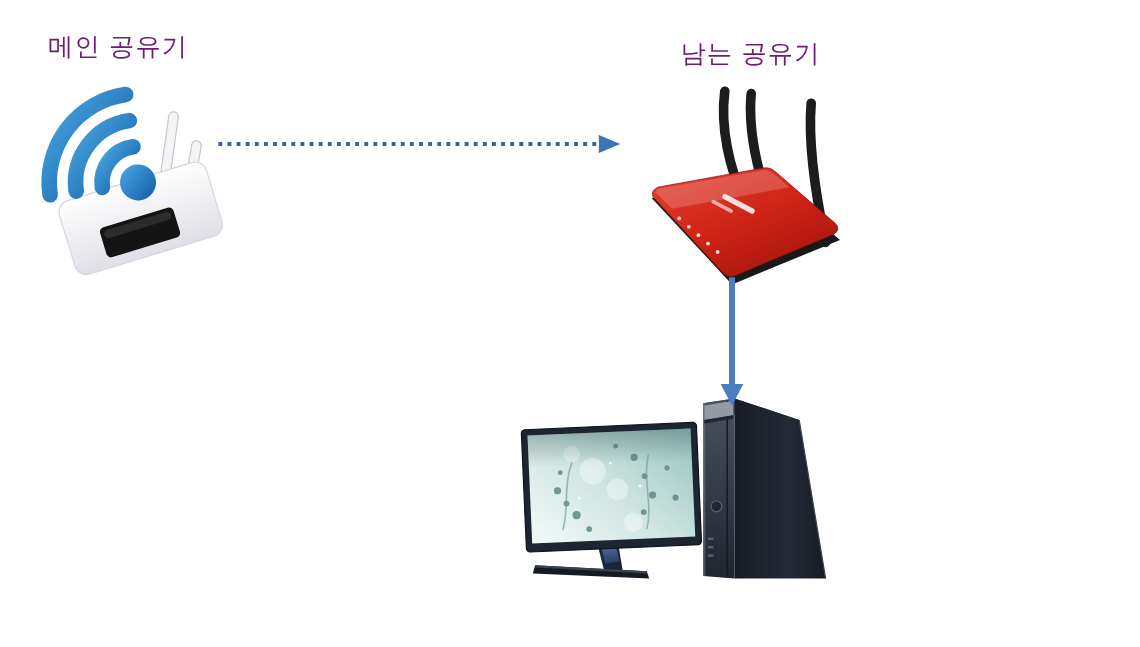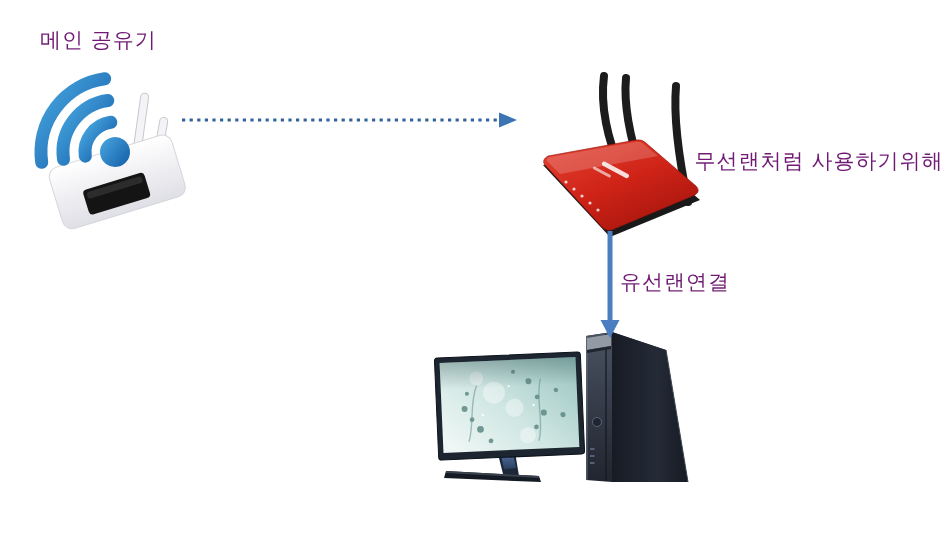--- a/index.html
+++ b/index.html
@@ -68,20 +68,21 @@
       <path d="M 90 25 A 74 74 0 0 0 16 99" fill="none" stroke="url(#wifiGrad)" stroke-width="13" stroke-linecap="round"></path>
       <circle cx="90" cy="99" r="15" fill="url(#wifiGrad)"></circle>
     </g>
   </svg>
 
   <svg class="dev" id="wireless-link-arrow" width="345" height="24" viewBox="0 0 345 24">
     <line x1="7" y1="12" x2="323" y2="12" stroke-width="3.2" stroke-dasharray="3.2 4.4" stroke="#33639b"></line>
     <polygon points="324,4.5 342,12 324,19.5" fill="#3d74b2"></polygon>
   </svg>
 
+  <div class="diagram-label" id="label-spare-router">남는 공유기</div>
 
   <svg class="dev" id="spare-router-icon" width="175" height="172" viewBox="0 0 175 172">
     <defs>
       <linearGradient id="redGrad" x1="0" y1="0" x2="0.7" y2="1">
         <stop offset="0" stop-color="#e44536"></stop>
         <stop offset="0.55" stop-color="#cf2317"></stop>
         <stop offset="1" stop-color="#a8160d"></stop>
       </linearGradient>
     </defs>
     <g stroke="#1c1c1c" stroke-width="8" stroke-linecap="round" fill="none">
@@ -101,24 +102,22 @@
         <circle cx="28" cy="116" r="1.6"></circle>
         <circle cx="36" cy="123" r="1.6"></circle>
         <circle cx="44" cy="130" r="1.6"></circle>
         <circle cx="52" cy="137" r="1.6"></circle>
         <circle cx="60" cy="144" r="1.6"></circle>
       </g>
     </g>
   </svg>
 
   <div class="diagram-label" id="label-multibridge">
-    <div>무선랜처럼 사용하기위해</div>
   </div>
 
-  <div class="diagram-label" id="label-wired-lan">유선랜연결</div>
 
   <svg class="dev" id="desktop-pc-icon" width="285" height="172" viewBox="0 0 285 172">
     <defs>
       <linearGradient id="screenGrad" x1="0" y1="0.85" x2="1" y2="0.1">
         <stop offset="0" stop-color="#eef7f5"></stop>
         <stop offset="0.45" stop-color="#cfe6e2"></stop>
         <stop offset="1" stop-color="#9dc6c1"></stop>
       </linearGradient>
       <linearGradient id="screenShade" x1="0" y1="0" x2="0" y2="1">
         <stop offset="0" stop-color="#16383a" stop-opacity="0.28"></stop>

